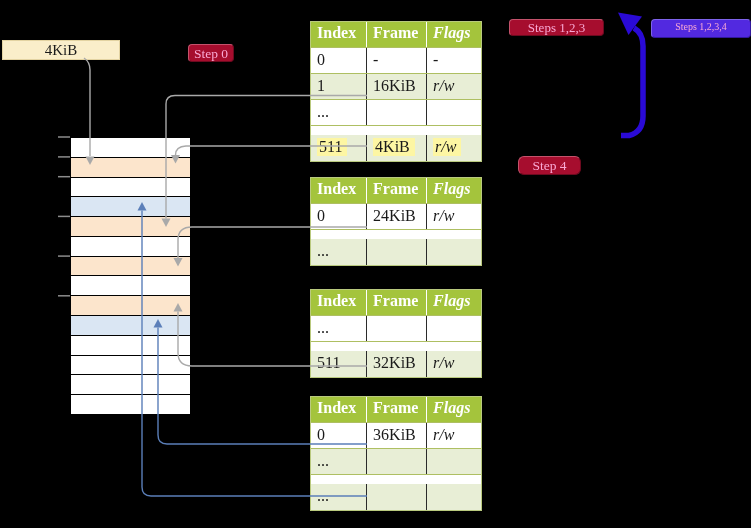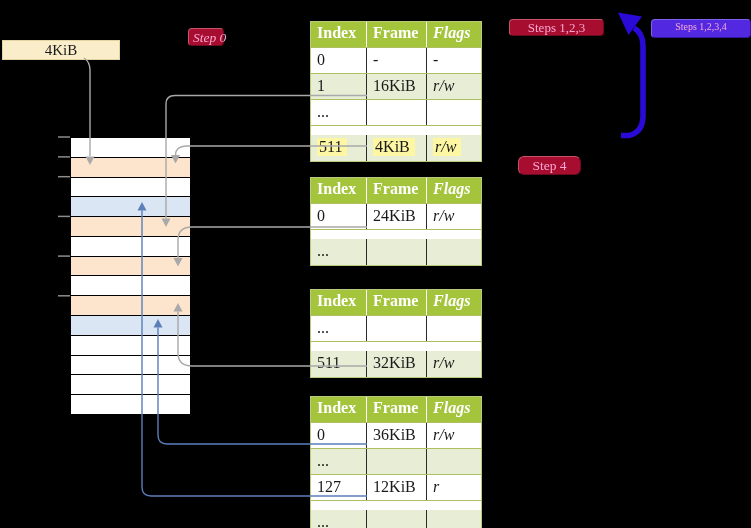--- a/index.html
+++ b/index.html
@@ -14,21 +14,21 @@
     color:#1a1a1a; font-size:15px; text-align:center; line-height:18px;
   }
   
   .badge {
     position:absolute; box-sizing:border-box; color:#f9a8d4;
     font-size:13.5px; text-align:center; border-radius:4px;
     padding:1px 4px 2px 4px; white-space:nowrap;
   }
   .badge.red  { background:#a60d2e; border:1px solid #c4526b; border-bottom-color:#6d0a1f; border-right-color:#6d0a1f; }
   .badge.blue { background:#5229e0; border:1px solid #7e63ea; border-bottom-color:#31189c; border-right-color:#31189c; }
-  #badge-step0    { left:188px; top:28px;  width:36px;  height:18px;font-style:italic; }
+  #badge-step0    { left:188px; top:44px;  width:46px;  height:18px; }
   #badge-steps123 { left:509px; top:19px;  width:95px;  height:17px; font-size:13px; padding-top:0; }
   #badge-steps1234{ left:651px; top:19px;  width:100px; height:19px; font-size:10px; }
   #badge-step4    { left:518px; top:156px; width:63px;  height:19px;border-radius:6px; }
   
   .strip {
     position:absolute; left:70px; top:137px; width:121px; height:278px;
     background:#000; border:1px solid #000; box-sizing:border-box;
     display:flex; flex-direction:column; gap:1px;
   }
   .strip .mrow { flex:1; }
@@ -158,25 +158,20 @@
       <div class="tr">
         <div class="tc">0</div>
         <div class="tc">36KiB</div>
         <div class="tc">r/w</div>
       </div>
       <div class="tr shaded">
         <div class="tc">...</div>
         <div class="tc"></div>
         <div class="tc"></div>
       </div>
-      <div class="tr">
-        <div class="tc">127</div>
-        <div class="tc">12KiB</div>
-        <div class="tc">r</div>
-      </div>
       <div class="tr shaded">
         <div class="tc">...</div>
         <div class="tc"></div>
         <div class="tc"></div>
       </div>
     </div>
 
   <svg class="overlay" width="751" height="528" viewBox="0 0 751 528">
 
     <g stroke="#8c8c8c" stroke-width="1.5">

